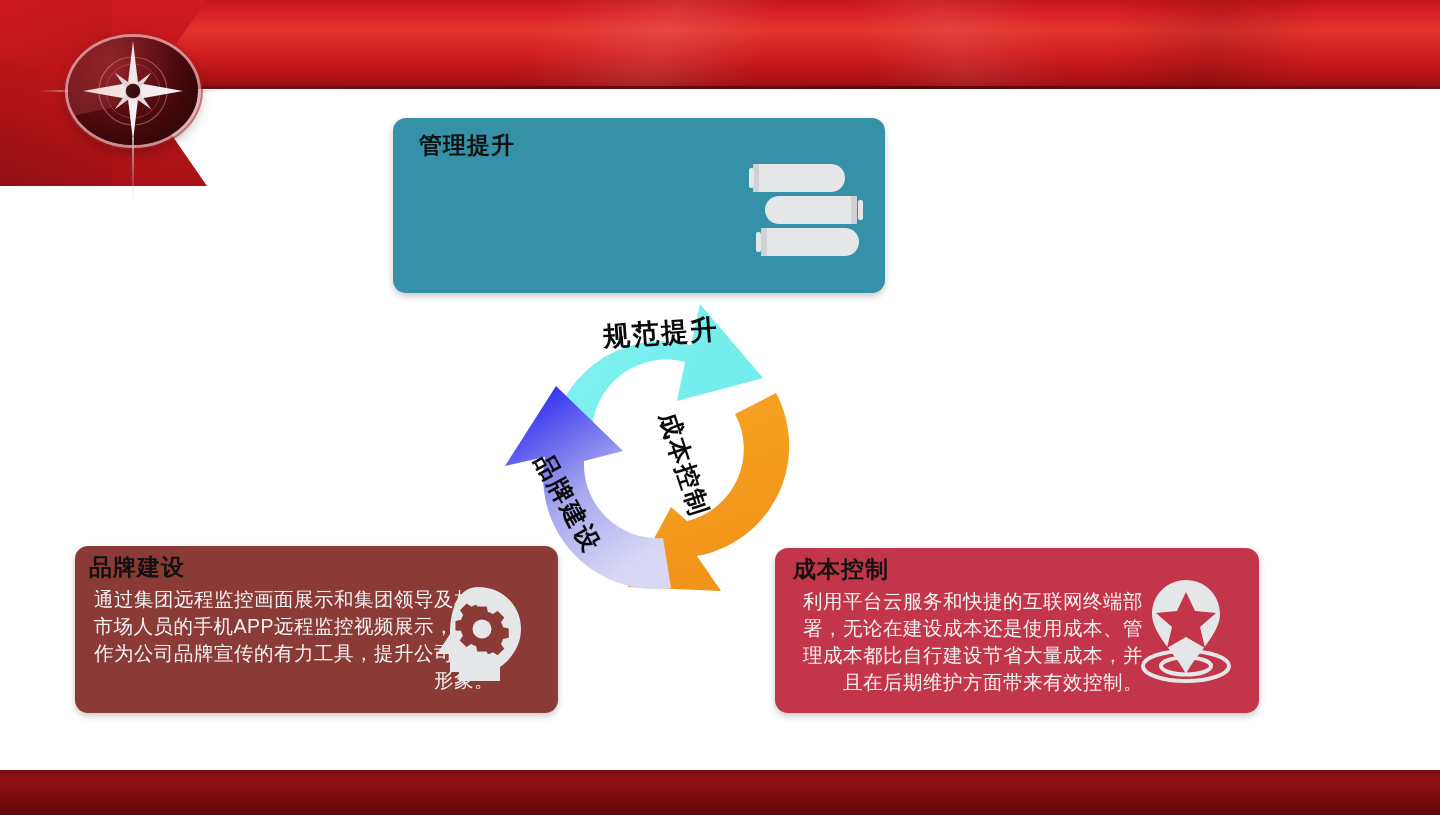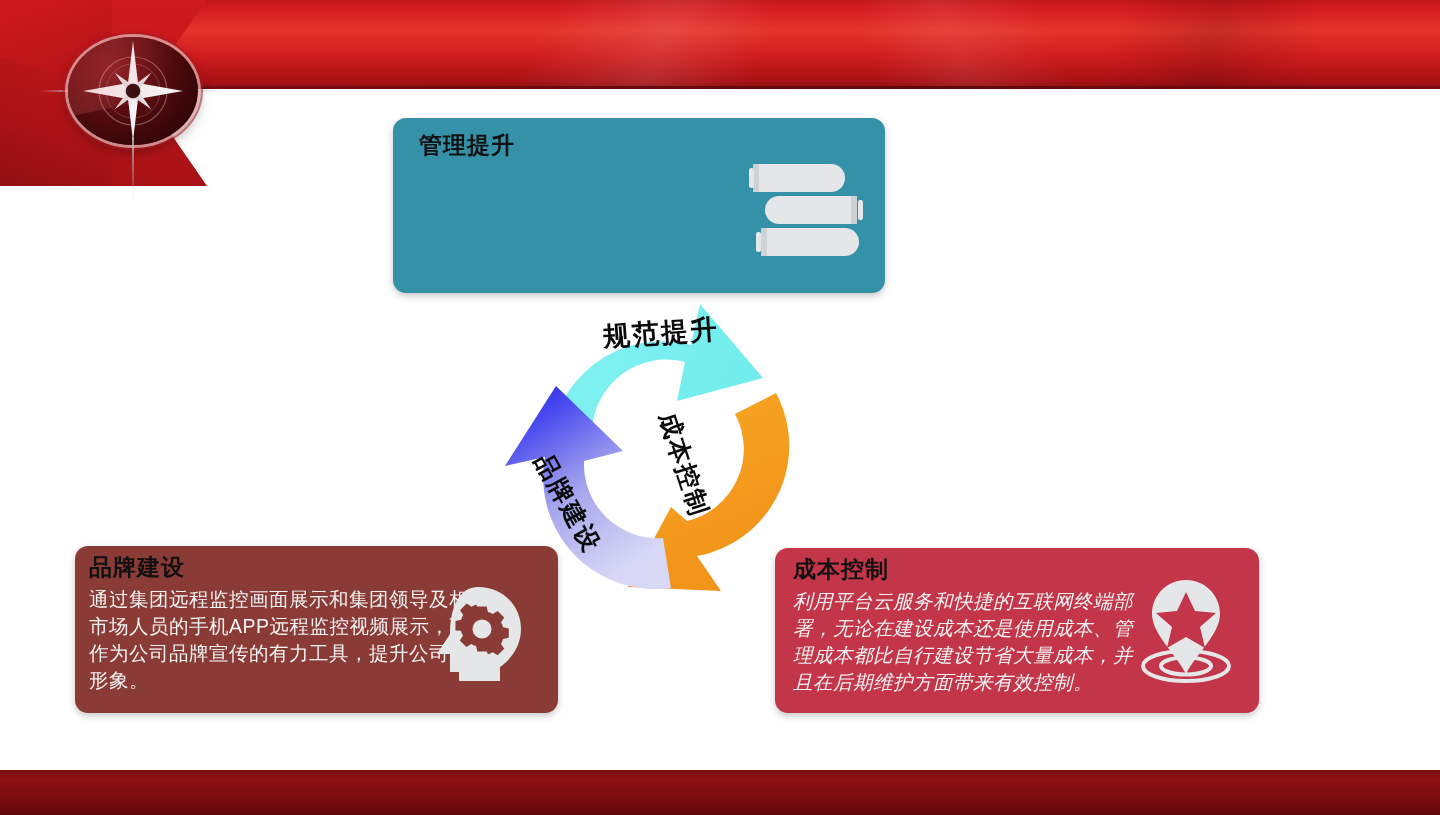--- a/index.html
+++ b/index.html
@@ -169,20 +169,21 @@
     opacity: .9;
   }
 
   
   .card {
     position: absolute;
     border-radius: 13px;
     box-sizing: border-box;
     box-shadow: 0 3px 7px rgba(0,0,0,0.22);
     overflow: hidden;
+    text-align: right;
   }
   .card-title {
     position: absolute;
     font-size: 23px;
     font-weight: bold;
     color: #111111;
     letter-spacing: 1px;
     white-space: nowrap;
   }
   .card-body {
@@ -221,21 +222,21 @@
 
   
   #card-cost {
     left: 775px;
     top: 548px;
     width: 484px;
     height: 165px;
     background: #c33549;
   }
   #card-cost .card-title { left: 18px; top: 6px; }
-  #card-cost .card-body  { left: 18px; top: 40px; width: 350px; font-style: italic; }
+  #card-cost .card-body  { left: 18px; top: 40px; width: 350px; }
 
   
   .books-icon { right: 18px; top: 42px; width: 120px; height: 100px; }
   .head-icon  { right: 28px; top: 38px; width: 104px; height: 104px; }
   .pin-icon   { right: 18px; top: 28px; width: 110px; height: 112px; }
 
   
   #cycle {
     position: absolute;
     left: 495px;

